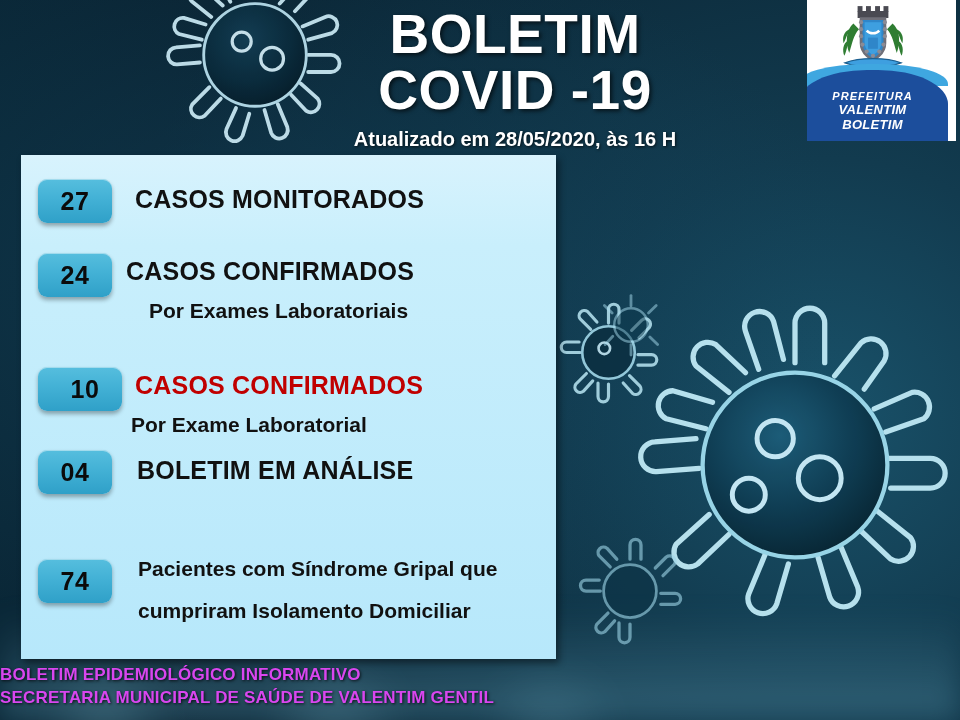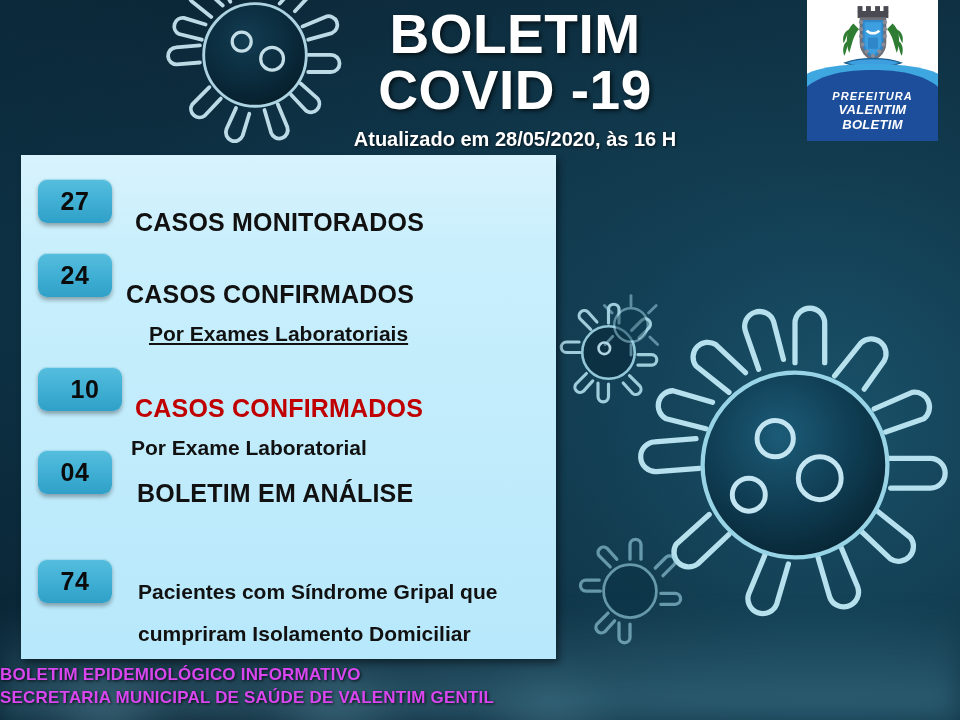--- a/index.html
+++ b/index.html
@@ -42,21 +42,21 @@
   .title .l2{display:block;}
   .subtitle{
     position:absolute;left:300px;top:128px;width:430px;
     text-align:center;color:#fff;
     font-size:20px;font-weight:bold;
     text-shadow:1px 1px 3px rgba(0,0,0,.7);
     white-space:nowrap;
   }
 
   
-  .logo{position:absolute;left:807px;top:0;width:131px;height:141px;
+  .logo{position:absolute;left:807px;top:0;width:149px;height:141px;
         background:#fff;overflow:hidden;}
   .logo-wave{position:absolute;left:-10px;top:70px;width:151px;height:80px;
         background:#1c4e9c;border-radius:70px 70px 0 0 / 34px 34px 0 0;}
   .logo-wave2{position:absolute;left:-10px;top:64px;width:151px;height:22px;
         background:#3fa7e0;border-radius:70px 70px 0 0 / 20px 20px 0 0;}
   .logo-text{position:absolute;left:0;top:90px;width:131px;text-align:center;
         color:#fff;font-style:italic;font-weight:bold;line-height:1.15;}
   .logo-text .t1{font-size:11px;letter-spacing:1px;}
   .logo-text .t2{font-size:13px;letter-spacing:.3px;}
   .crest{position:absolute;left:31px;top:4px;width:70px;height:72px;}
@@ -67,21 +67,21 @@
     box-shadow:3px 4px 7px rgba(0,0,0,.45);
   }
   .row{position:absolute;left:0;width:535px;}
   .badge{position:absolute;left:17px;width:74px;height:44px;border-radius:9px;
     background:linear-gradient(to bottom,#56bede 0%,#44b2d6 42%,#2fa0c8 100%);
     box-shadow:0 3px 4px rgba(0,0,0,.32), inset 0 1px 0 rgba(255,255,255,.45);
     color:#0b0b0b;font-size:25px;font-weight:bold;
     display:flex;align-items:center;justify-content:center;
     letter-spacing:.5px;
   }
-  .lbl{position:absolute;color:#111;font-weight:bold;white-space:nowrap;margin-top:23px;}
+  .lbl{position:absolute;color:#111;font-weight:bold;white-space:nowrap;}
   .lbl.main{font-size:25px;letter-spacing:.2px;}
   .lbl.sub{font-size:21px;}
   .lbl.red{color:#c00000;}
 
   
   .footer{position:absolute;left:0;top:664px;width:960px;
     color:#d946ef;font-weight:bold;line-height:1.35;
     text-shadow:1px 1px 3px rgba(0,0,0,.8);}
   .footer .f1{font-size:17px;letter-spacing:.2px;}
   .footer .f2{font-size:17px;letter-spacing:.2px;}
@@ -273,21 +273,21 @@
   <div class="panel">
 
     <div class="row" style="top:18px;height:62px;">
       <div class="badge" style="top:6px;">27</div>
       <div class="lbl main" style="left:114px;top:12px;">CASOS MONITORADOS</div>
     </div>
 
     <div class="row" style="top:92px;height:90px;">
       <div class="badge" style="top:6px;">24</div>
       <div class="lbl main" style="left:105px;top:10px;">CASOS CONFIRMADOS</div>
-      <div class="lbl sub" style="left:128px;top:52px;text-decoration:underline;">Por Exames Laboratoriais</div>
+      <div class="lbl sub" style="left:128px;top:52px;">Por Exames Laboratoriais</div>
     </div>
 
     <div class="row" style="top:206px;height:90px;">
       <div class="badge" style="top:6px;padding-left:10px;">10</div>
       <div class="lbl main red" style="left:114px;top:10px;">CASOS CONFIRMADOS</div>
       <div class="lbl sub" style="left:110px;top:52px;">Por Exame Laboratorial</div>
     </div>
 
     <div class="row" style="top:289px;height:62px;">
       <div class="badge" style="top:6px;">04</div>

